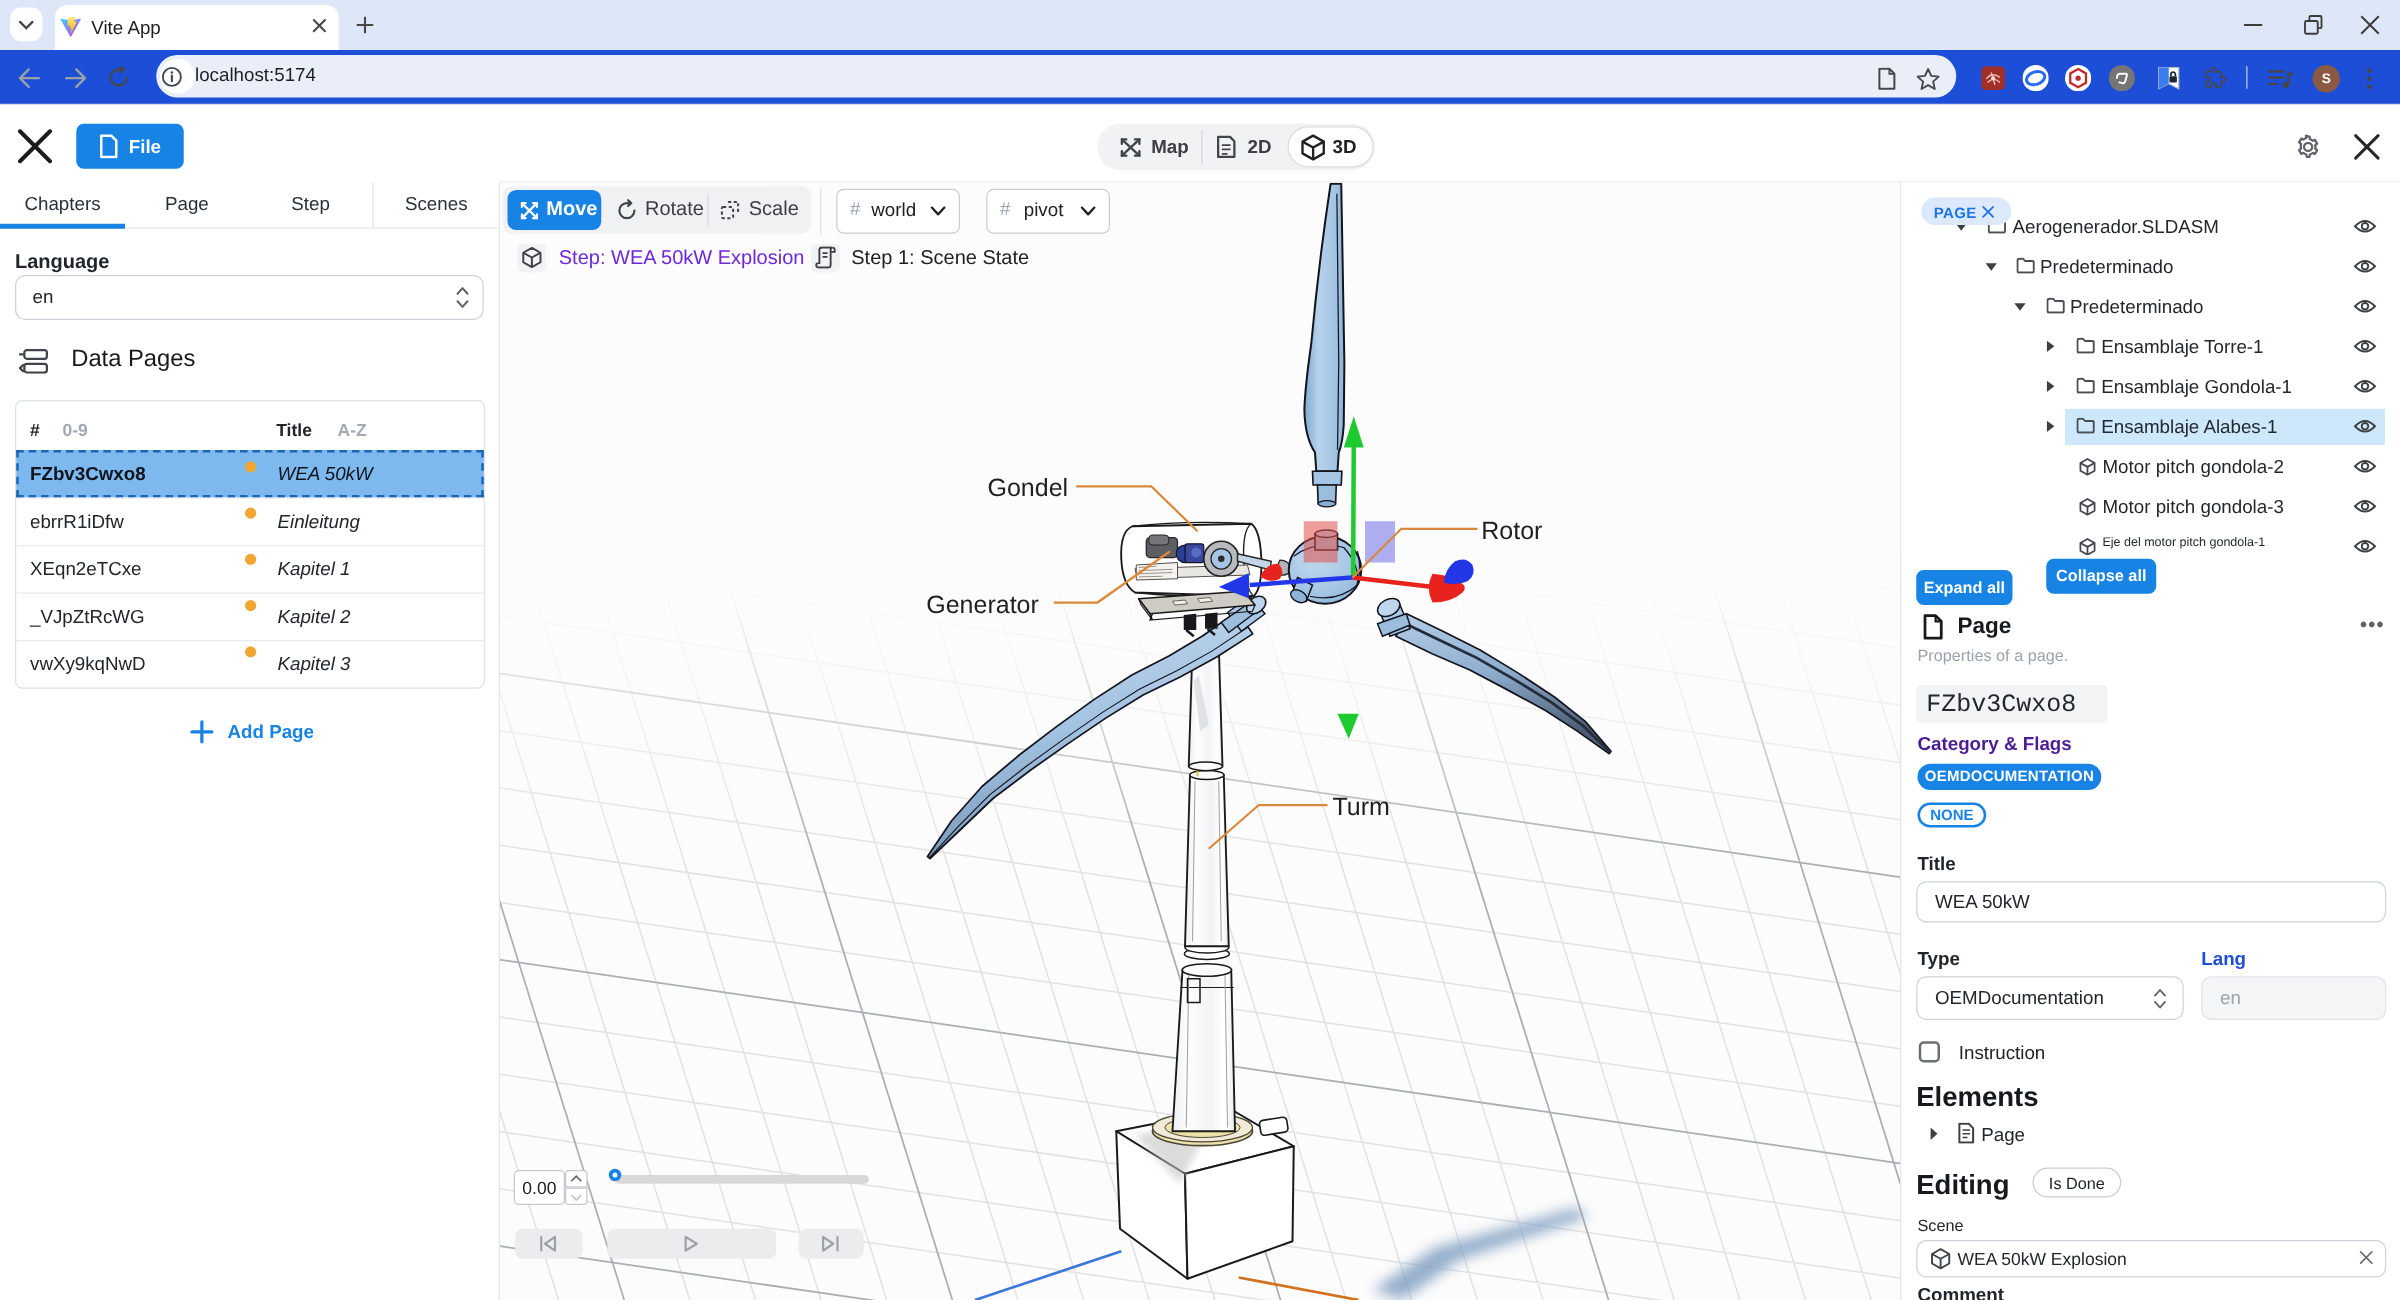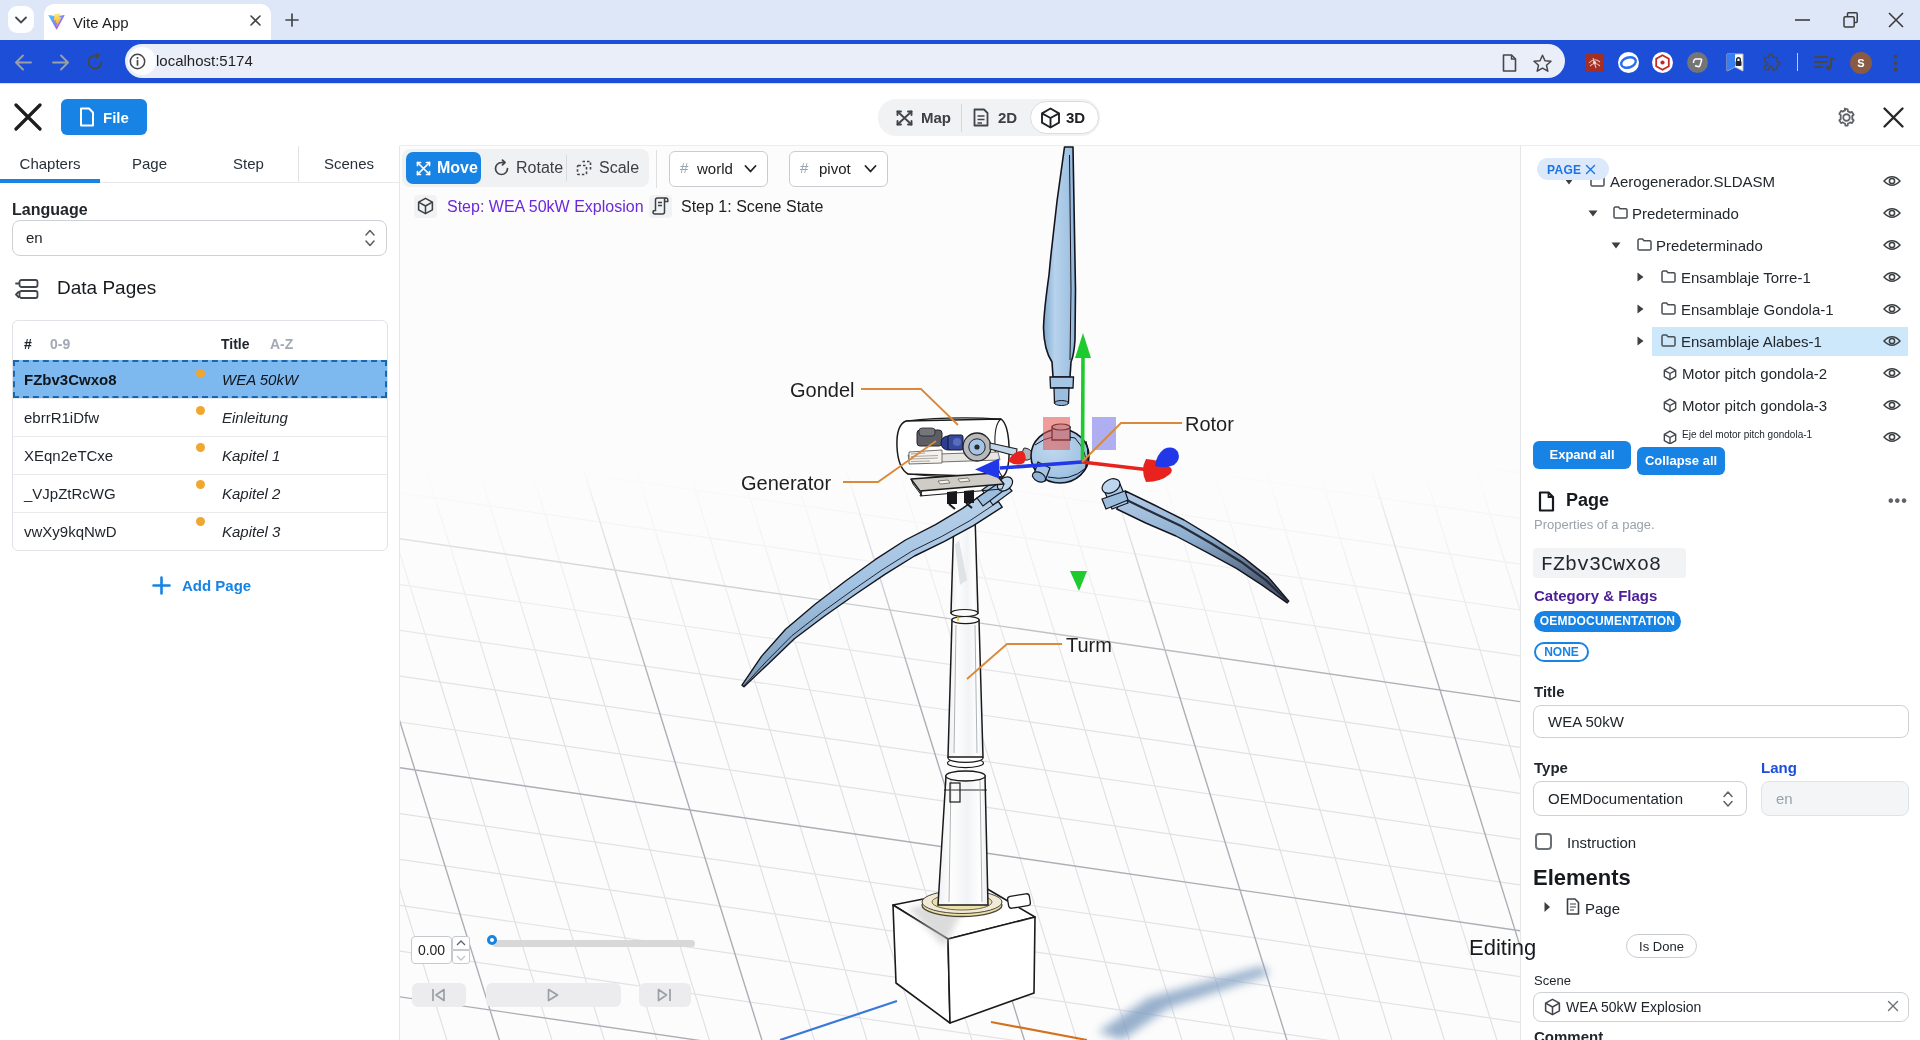--- a/index.html
+++ b/index.html
@@ -588,21 +588,21 @@
       <path d="M1 7 Q9 -1.5 17 7 Q9 15.5 1 7 Z" stroke="#3c4043" stroke-width="1.5" fill="none"></path>
       <circle cx="9" cy="7" r="2.6" stroke="#3c4043" stroke-width="1.5" fill="none"></circle>
     </svg>
 </div>
 <div class="abs" style="left:1537px;top:158px;width:72px;height:22px;background:#dce9fb;border-radius:11px"></div>
 <div class="abs" style="left:1547px;top:163px;font-size:12px;font-weight:bold;color:#1a73e8;letter-spacing:0.3px">PAGE</div>
 <svg class="abs" style="left:1585px;top:164px" width="11" height="11" viewBox="0 0 11 11">
     <path d="M1.5 1.5 L9.5 9.5 M9.5 1.5 L1.5 9.5" stroke="#1a73e8" stroke-width="1.4" stroke-linecap="round"></path>
   </svg>
 
-<div class="abs" style="left:1533px;top:441px;width:98px;height:28px;background:#1783e4;border-radius:6px;color:#fff;font-size:13px;font-weight:bold;text-align:center;line-height:28px">Expand all</div>
+<div class="abs" style="left:1533px;top:456px;width:77px;height:28px;background:#1783e4;border-radius:6px;color:#fff;font-size:13px;font-weight:bold;text-align:center;line-height:28px">Expand all</div>
 <div class="abs" style="left:1637px;top:447px;width:88px;height:28px;background:#1783e4;border-radius:6px;color:#fff;font-size:13px;font-weight:bold;text-align:center;line-height:28px">Collapse all</div>
 
 <svg class="abs" style="left:1538px;top:491px" width="17" height="21" viewBox="0 0 17 21">
     <path d="M2 1.5 L10.5 1.5 L15 6 L15 19.5 L2 19.5 Z" stroke="#16191d" stroke-width="2.2" fill="none" stroke-linejoin="round"></path>
     <path d="M10.5 1.5 L10.5 6 L15 6" stroke="#16191d" stroke-width="1.8" fill="none"></path>
   </svg>
 <div class="abs" style="left:1566px;top:490px;font-size:18px;font-weight:bold;color:#16191d">Page</div>
 <div class="abs" style="left:1888px;top:492px;font-size:16px;font-weight:bold;color:#5f6368;letter-spacing:1px">•••</div>
 <div class="abs" style="left:1534px;top:517px;font-size:13px;color:#9aa2ac">Properties of a page.</div>
 <div class="abs" style="left:1533px;top:548px;width:153px;height:30px;background:#f1f3f4;border-radius:4px"></div>
@@ -626,21 +626,21 @@
 <div class="abs" style="left:1567px;top:834px;font-size:15px;color:#21262c">Instruction</div>
 <div class="abs" style="left:1533px;top:865px;font-size:22px;font-weight:bold;color:#16191d">Elements</div>
 <svg class="abs" style="left:1543px;top:901px" width="8" height="12" viewBox="0 0 8 12">
     <path d="M1.5 1 L7 6 L1.5 11 Z" fill="#3c4043"></path>
   </svg>
 <svg class="abs" style="left:1566px;top:898px" width="14" height="17" viewBox="0 0 14 17">
     <path d="M1.5 1 L9 1 L12.5 4.5 L12.5 16 L1.5 16 Z" stroke="#3c4043" stroke-width="1.6" fill="none" stroke-linejoin="round"></path>
     <path d="M4 6 L10 6 M4 9 L10 9 M4 12 L8 12" stroke="#3c4043" stroke-width="1.2"></path>
   </svg>
 <div class="abs" style="left:1585px;top:900px;font-size:15px;color:#21262c">Page</div>
-<div class="abs" style="left:1469px;top:935px;font-size:22px;font-weight:normal;color:#16191d">Editing</div>
+<div class="abs" style="left:1533px;top:935px;font-size:22px;font-weight:bold;color:#16191d">Editing</div>
 <div class="abs" style="left:1626px;top:934px;width:71px;height:24px;border:1px solid #c8ccd1;border-radius:12px;background:#fff;font-size:13px;color:#21262c;text-align:center;line-height:23px">Is Done</div>
 <div class="abs" style="left:1534px;top:973px;font-size:13px;font-weight:normal;color:#21262c">Scene</div>
 <div class="abs" style="left:1533px;top:992px;width:376px;height:30px;border:1px solid #cdd1d6;border-radius:8px;background:#fff"></div>
 <svg class="abs" style="left:1544px;top:998px" width="17" height="18" viewBox="0 0 21 22">
     <g stroke="#41464c" stroke-width="1.9" fill="none" stroke-linejoin="round">
       <path d="M10.5 1.5 L19 6.3 L19 15.7 L10.5 20.5 L2 15.7 L2 6.3 Z"></path>
       <path d="M2 6.3 L10.5 11 L19 6.3 M10.5 11 L10.5 20.5"></path>
     </g>
   </svg>
 <div class="abs" style="left:1566px;top:999px;font-size:14px;color:#21262c">WEA 50kW Explosion</div>

